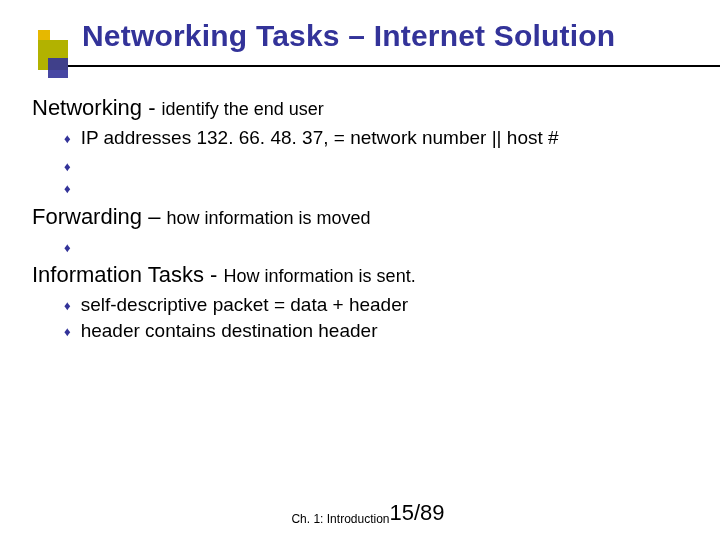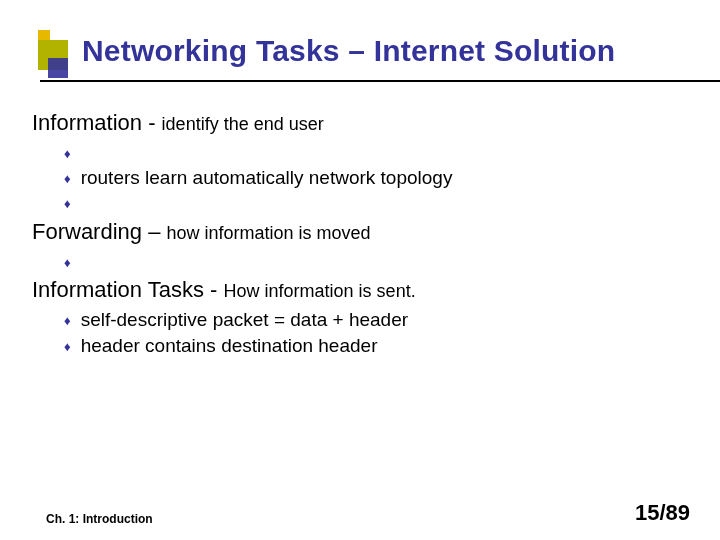--- a/index.html
+++ b/index.html
@@ -6,21 +6,21 @@
   body {
     width: 720px;
     height: 540px;
     background: #ffffff;
     font-family: Arial, Helvetica, sans-serif;
     position: relative;
     overflow: hidden;
   }
   .title-area {
     position: relative;
-    padding-top: 34px;
+    padding-top: 19px;
     padding-left: 20px;
   }
   .logo { position: absolute; left: 38px; top: 30px; }
   .sq { position: absolute; }
   .sq1 { width: 30px; height: 30px; background: #b2b200; left: 0; top: 10px; }
   .sq2 { width: 20px; height: 20px; background: #333399; left: 10px; top: 28px; opacity: 0.9; }
   .sq3 { width: 12px; height: 12px; background: #e6b800; left: 0; top: 0; }
   .title {
     font-size: 30px;
     color: #333399;
@@ -56,51 +56,50 @@
     font-size: 13px;
     margin-top: 5px;
     flex-shrink: 0;
   }
   .footer {
     position: absolute;
     bottom: 14px;
     left: 46px;
     right: 30px;
     display: flex;
-    justify-content: space-between;
+    justify-content: center;
     align-items: flex-end;
-    font-weight: bold;
   }
   .chapter { font-size: 12px; color: #000; }
   .pagenum { font-size: 22px; color: #000; }
 </style>
 </head>
 <body>
 
 <div class="title-area">
   <div class="logo">
     <div class="sq sq3"></div>
     <div class="sq sq1"></div>
     <div class="sq sq2"></div>
   </div>
   <h1 class="title">Networking Tasks – Internet Solution</h1>
   <hr class="hr">
 </div>
 
 <div class="content" id="content">
-    <div class="heading"><span>Information - </span><span class="sub">identify the end user</span></div>
+    <div class="heading"><span>Networking - </span><span class="sub">identify the end user</span></div>
     <div class="bullets">
       <div class="bullet-row">
         <span class="diamond">♦</span>
+        <span>IP addresses 132. 66. 48. 37, = network number || host #</span>
       </div>
     </div>
     <div class="bullets">
       <div class="bullet-row">
         <span class="diamond">♦</span>
-        <span>routers learn automatically network topology</span>
       </div>
       <div class="bullet-row">
         <span class="diamond">♦</span>
       </div>
     </div>
     <div class="heading"><span>Forwarding – </span><span class="sub">how information is moved</span></div>
     <div class="bullets">
       <div class="bullet-row">
         <span class="diamond">♦</span>
       </div>

